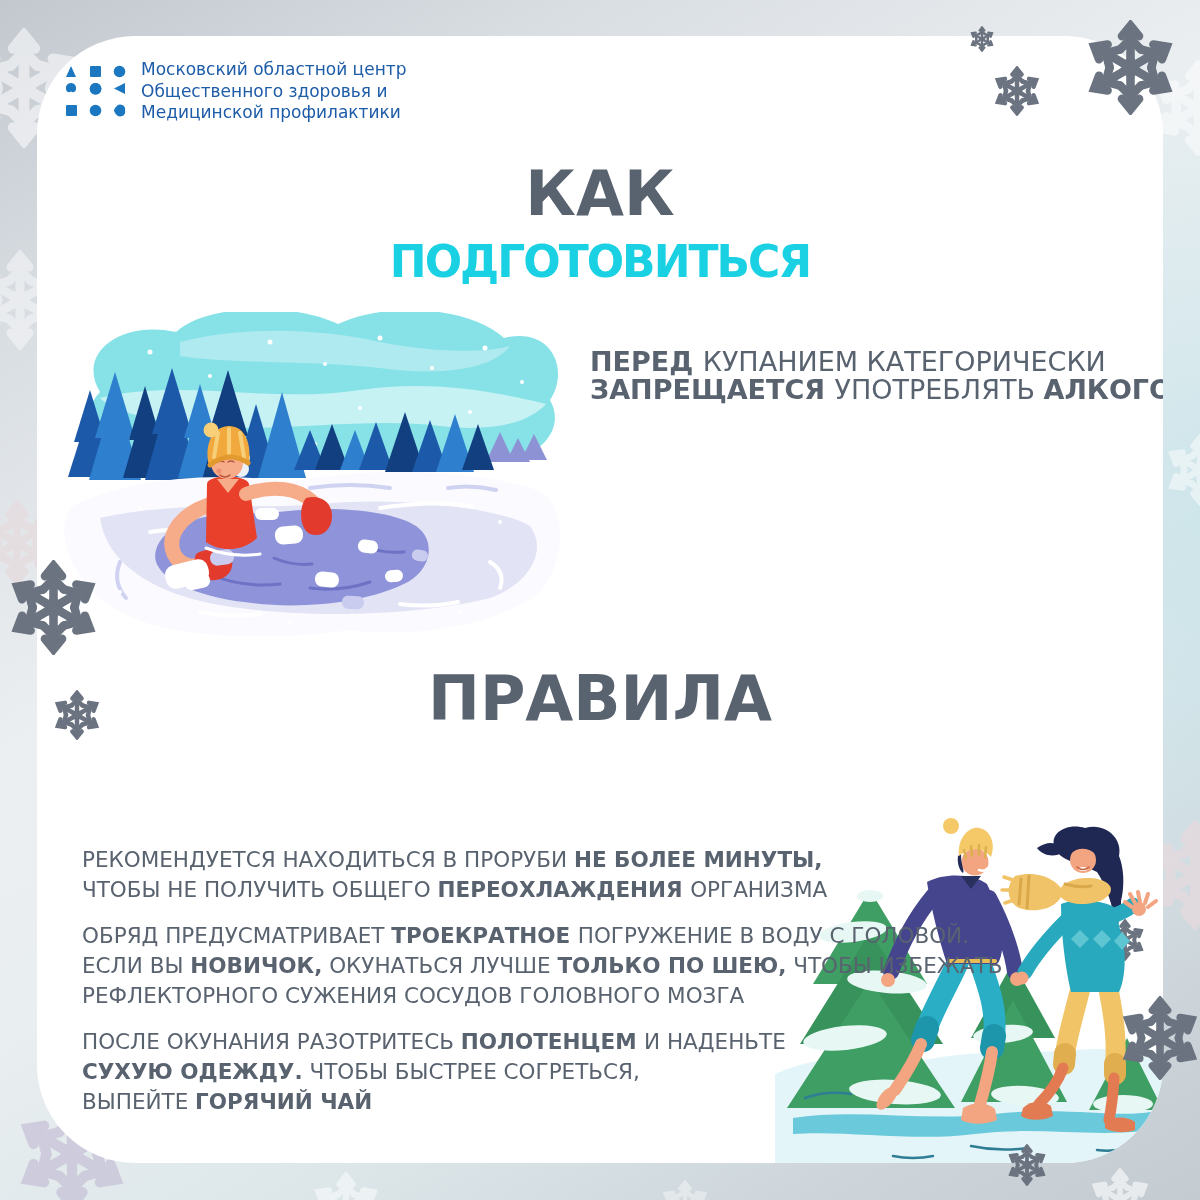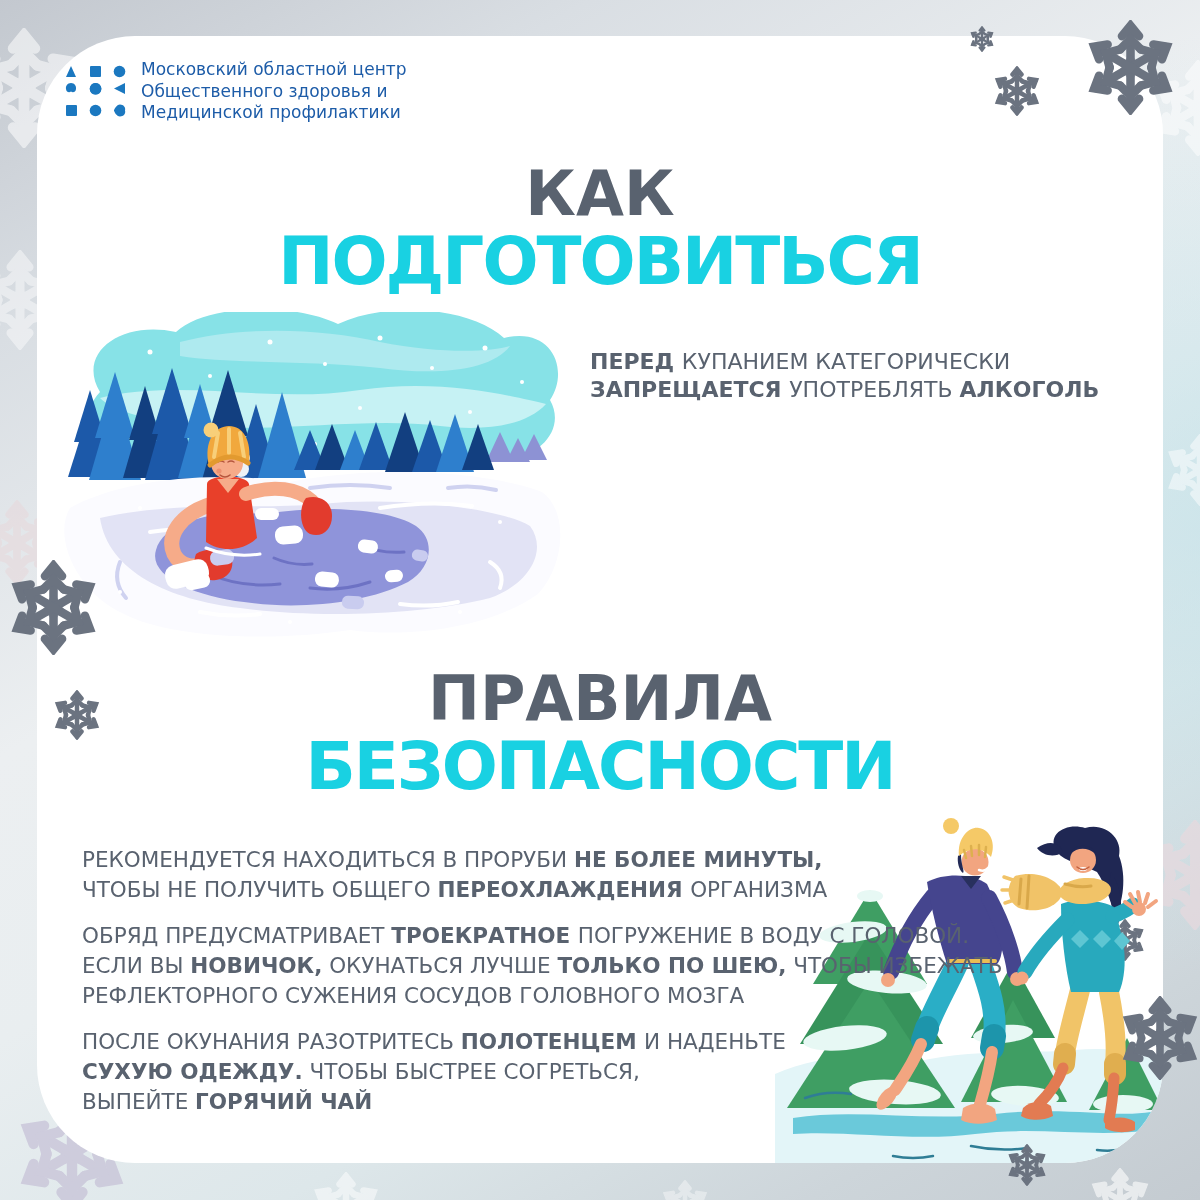--- a/index.html
+++ b/index.html
@@ -14,23 +14,23 @@
   .card{
     position:absolute;left:37px;top:36px;width:1126px;height:1127px;
     background:#ffffff;border-radius:98px;overflow:hidden;z-index:1;
   }
   .logo{position:absolute;left:28px;top:22px;display:flex;align-items:flex-start;gap:4px;}
   .logo-mark{width:72px;height:72px;flex:0 0 auto;}
   .logo-text{color:#1d5ca8;font-size:17px;line-height:21.5px;font-weight:400;padding-top:1px;}
   .t1,.t2{position:absolute;left:0;width:100%;text-align:center;z-index:2;}
   .t1{top:102px;} .t2{top:607px;}
   .tl-gray{font-size:62px;line-height:64px;font-weight:800;color:#59626f;letter-spacing:0px;margin-top:24px;}
-  .tl-cyan{font-size:66px;line-height:72px;font-weight:800;color:#19d1e2;letter-spacing:-2px;}
+  .tl-cyan{font-size:44px;line-height:72px;font-weight:800;color:#19d1e2;letter-spacing:-2px;}
   .bullets{position:absolute;left:553px;top:312px;width:600px;z-index:2;
-    color:#59626f;font-size:22px;line-height:28px;white-space:nowrap;}
+    color:#59626f;font-size:27px;line-height:28px;white-space:nowrap;}
   .bullets p{margin:0 0 21px 0;}
   .paras{position:absolute;left:45px;top:809px;width:950px;z-index:2;
     color:#59626f;font-size:21.5px;line-height:30px;white-space:nowrap;}
   .paras p{margin:0 0 16px 0;}
   .b{font-weight:700;}
   .illo1{position:absolute;left:23px;top:276px;width:512px;height:330px;z-index:1;}
   .illo2{position:absolute;left:738px;top:776px;width:388px;height:351px;z-index:1;}
   .flake{position:absolute;z-index:5;color:#6b7380;}
   svg{display:block;}
 </style>
@@ -256,21 +256,20 @@
         <circle cx="60" cy="280" r="2"></circle>
     </g>
   </svg>
 
   <div class="bullets">
     <p><span class="b">ПЕРЕД </span><span>КУПАНИЕМ КАТЕГОРИЧЕСКИ</span><br><span class="b">ЗАПРЕЩАЕТСЯ </span><span>УПОТРЕБЛЯТЬ </span><span class="b">АЛКОГОЛЬ</span></p>
   </div>
 
   <div class="t2">
     <div class="tl-gray">ПРАВИЛА</div>
-    <div class="tl-cyan">БЕЗОПАСНОСТИ</div>
   </div>
 
   <div class="paras">
     <p><span>РЕКОМЕНДУЕТСЯ НАХОДИТЬСЯ В ПРОРУБИ </span><span class="b">НЕ БОЛЕЕ МИНУТЫ,</span><br><span>ЧТОБЫ НЕ ПОЛУЧИТЬ ОБЩЕГО </span><span class="b">ПЕРЕОХЛАЖДЕНИЯ </span><span>ОРГАНИЗМА</span></p>
     <p><span>ОБРЯД ПРЕДУСМАТРИВАЕТ </span><span class="b">ТРОЕКРАТНОЕ </span><span>ПОГРУЖЕНИЕ В ВОДУ С ГОЛОВОЙ.</span><br><span>ЕСЛИ ВЫ </span><span class="b">НОВИЧОК,</span><span> ОКУНАТЬСЯ ЛУЧШЕ </span><span class="b">ТОЛЬКО ПО ШЕЮ,</span><span> ЧТОБЫ ИЗБЕЖАТЬ</span><br><span>РЕФЛЕКТОРНОГО СУЖЕНИЯ СОСУДОВ ГОЛОВНОГО МОЗГА</span></p>
     <p><span>ПОСЛЕ ОКУНАНИЯ РАЗОТРИТЕСЬ </span><span class="b">ПОЛОТЕНЦЕМ </span><span>И НАДЕНЬТЕ</span><br><span class="b">СУХУЮ ОДЕЖДУ.</span><span> ЧТОБЫ БЫСТРЕЕ СОГРЕТЬСЯ,</span><br><span>ВЫПЕЙТЕ </span><span class="b">ГОРЯЧИЙ ЧАЙ</span></p>
   </div>
 
   <svg class="illo2" viewBox="0 0 388 351" aria-label="couple-walking-barefoot-in-snow">
 

